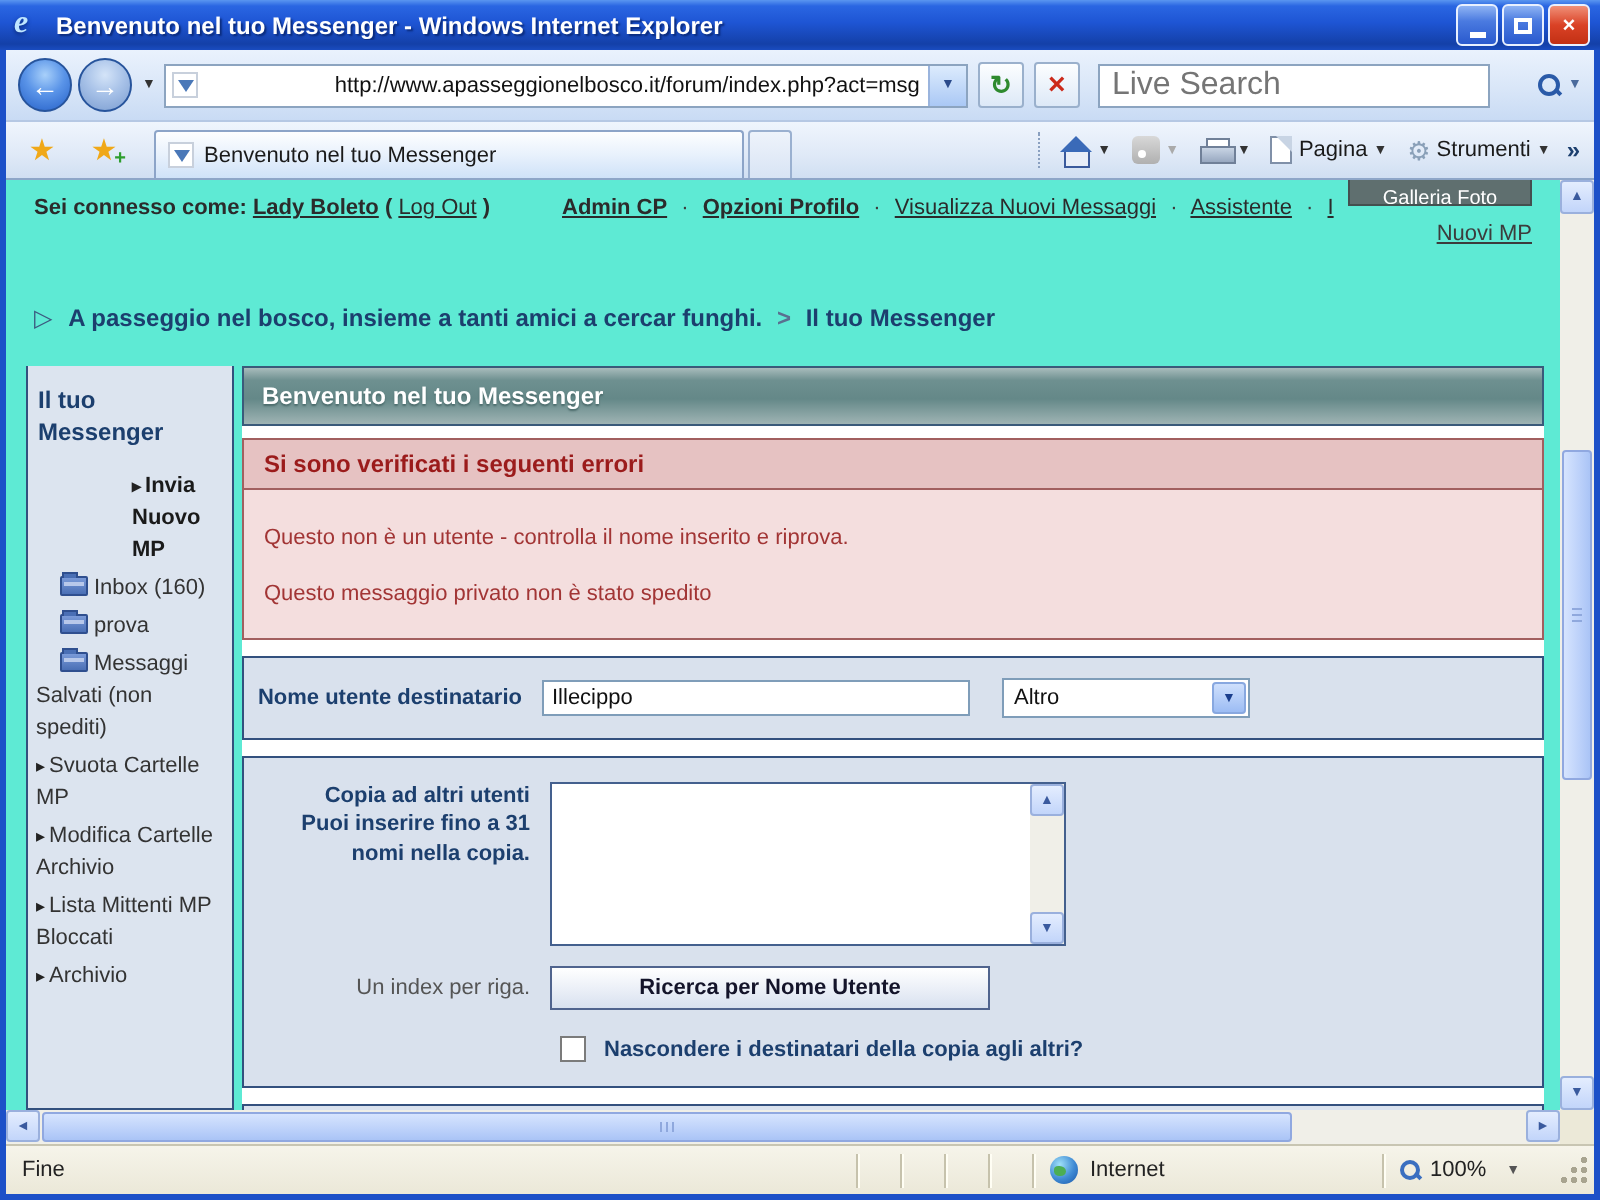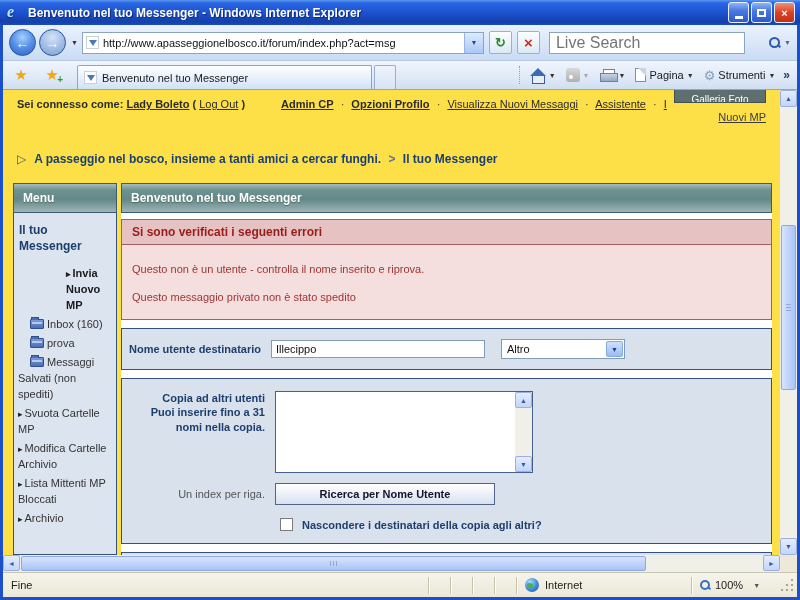--- a/index.html
+++ b/index.html
@@ -29,21 +29,21 @@
     border:1px solid #27549c; display:flex; align-items:center; justify-content:center;
     background:radial-gradient(circle at 50% 30%,#a8d0fa 0%,#5a94e8 45%,#2560c8 100%);
     color:#fff; font-size:14px; font-weight:bold; }
   .navcircle.fwd { background:radial-gradient(circle at 50% 30%,#d4e4f8 0%,#a8c2e8 45%,#7a9cd0 100%); margin-left:3px; }
   .nav-dd { color:#333; font-size:7px; margin:0 4px 0 5px; }
   .addressbar { height:22px; width:402px; background:#fff; border:1px solid #8ca4c0;
     display:flex; align-items:center; padding-left:3px; }
   .favicon { width:13px; height:13px; background:#fff; border:1px solid #c8d0dc; position:relative; flex:none; }
   .favicon::after { content:""; position:absolute; left:2px; top:3px; border:4px solid transparent; border-top:6px solid #4a78b8; }
   .url-input { flex:1; border:none; outline:none; font-size:11px; color:#111; padding:0 4px;
-    font-family:"Liberation Sans",sans-serif; background:transparent; }
+    font-family:"Liberation Sans",sans-serif; background:transparent;text-align:right; }
   .addr-dd { width:19px; height:20px; background:linear-gradient(180deg,#dcebfd,#aac8f5); border-left:1px solid #9ab4dd;
     display:flex; align-items:center; justify-content:center; color:#2a4a8c; font-size:7px; }
   .minibtn { width:23px; height:23px; margin-left:5px; border:1px solid #9ab0cc; border-radius:2px;
     background:linear-gradient(180deg,#fcfeff,#dde9f7); display:flex; align-items:center; justify-content:center;
     font-size:13px; font-weight:bold; }
   .minibtn.refresh { color:#2e8a2e; }
   .minibtn.stop { color:#cc2a1a; font-size:15px; }
   .searchbox { height:22px; width:196px; margin-left:9px; background:#fff; border:1px solid #8ca4c0;
     display:flex; align-items:center; }
   .search-input { flex:1; border:none; outline:none; font-size:16px; padding:0 6px; color:#888;
@@ -77,21 +77,21 @@
   .print-ico { width:16px; height:12px; position:relative; }
   .print-ico::before { content:""; position:absolute; left:3px; top:0; width:10px; height:4px; background:#fff; border:1px solid #708098; }
   .print-ico::after { content:""; position:absolute; left:0; top:4px; width:16px; height:7px; background:linear-gradient(180deg,#c8d4e4,#98a8c0); border:1px solid #708098; }
   .page-ico { width:11px; height:14px; background:#fff; border:1px solid #8090a8; position:relative; }
   .page-ico::after { content:""; position:absolute; right:-1px; top:-1px; border:4px solid transparent; border-top-color:#c8d4e4; border-right-color:#c8d4e4; }
   .gear-ico { font-size:13px; color:#8aa0b8; }
   .overflow { font-size:12px; font-weight:bold; color:#1c3f6e; padding:0 3px; }
 
   
   .viewport { position:absolute; left:3px; top:90px; width:794px; height:482px; background:#fff; }
-  .pagearea { position:absolute; left:0; top:0; width:777px; height:465px; overflow:hidden; background:#fde047; }
+  .pagearea { position:absolute; left:0; top:0; width:777px; height:465px; overflow:hidden; background:#5eead4; }
 
   .userbar { position:relative; height:58px; font-size:11px; }
   .connected { position:absolute; left:14px; top:8px; color:#2b2b2b; font-weight:bold; }
   .connected a, .ulink { color:#2b2b2b; text-decoration:underline; cursor:pointer; }
   .toplinks { position:absolute; left:278px; top:8px; color:#3c3c3c; white-space:nowrap; }
   .toplinks .b { font-weight:bold; }
   .toplinks .sep { margin:0 4px; text-decoration:none; }
   .galleria { position:absolute; right:14px; top:0; height:13px; width:92px; background:#5f6f6f;
     color:#fff; font-size:10px; overflow:hidden; text-align:center; line-height:20px; border:1px solid #44504f; border-top:none; }
   .nuovimp { position:absolute; right:14px; top:21px; color:#3c3c3c; text-decoration:underline; }
@@ -316,21 +316,20 @@
     <div class="breadcrumb">
       <span class="arrow">▷</span>
       <a>A passeggio nel bosco, insieme a tanti amici a cercar funghi.</a>
       <span class="sep">&gt;</span>
       <span>Il tuo Messenger</span>
     </div>
 
     <div class="contenttable">
 
       <div class="sidebar">
-        <div class="panelheader">Menu</div>
         <div class="sidebarbody">
           <div class="sb-section">Il tuo Messenger</div>
           <div class="sb-item bold"><span class="bullet">▸</span><span>Invia Nuovo MP</span></div>
           <div class="sb-item"><span class="folder"></span><span>Inbox (160)</span></div>
           <div class="sb-item"><span class="folder"></span><span>prova</span></div>
           <div class="sb-item"><span class="folder"></span><span>Messaggi Salvati (non spediti)</span></div>
           <div class="sb-item"><span class="bullet">▸</span><span>Svuota Cartelle MP</span></div>
           <div class="sb-item"><span class="bullet">▸</span><span>Modifica Cartelle Archivio</span></div>
           <div class="sb-item"><span class="bullet">▸</span><span>Lista Mittenti MP Bloccati</span></div>
           <div class="sb-item"><span class="bullet">▸</span><span>Archivio</span></div>

